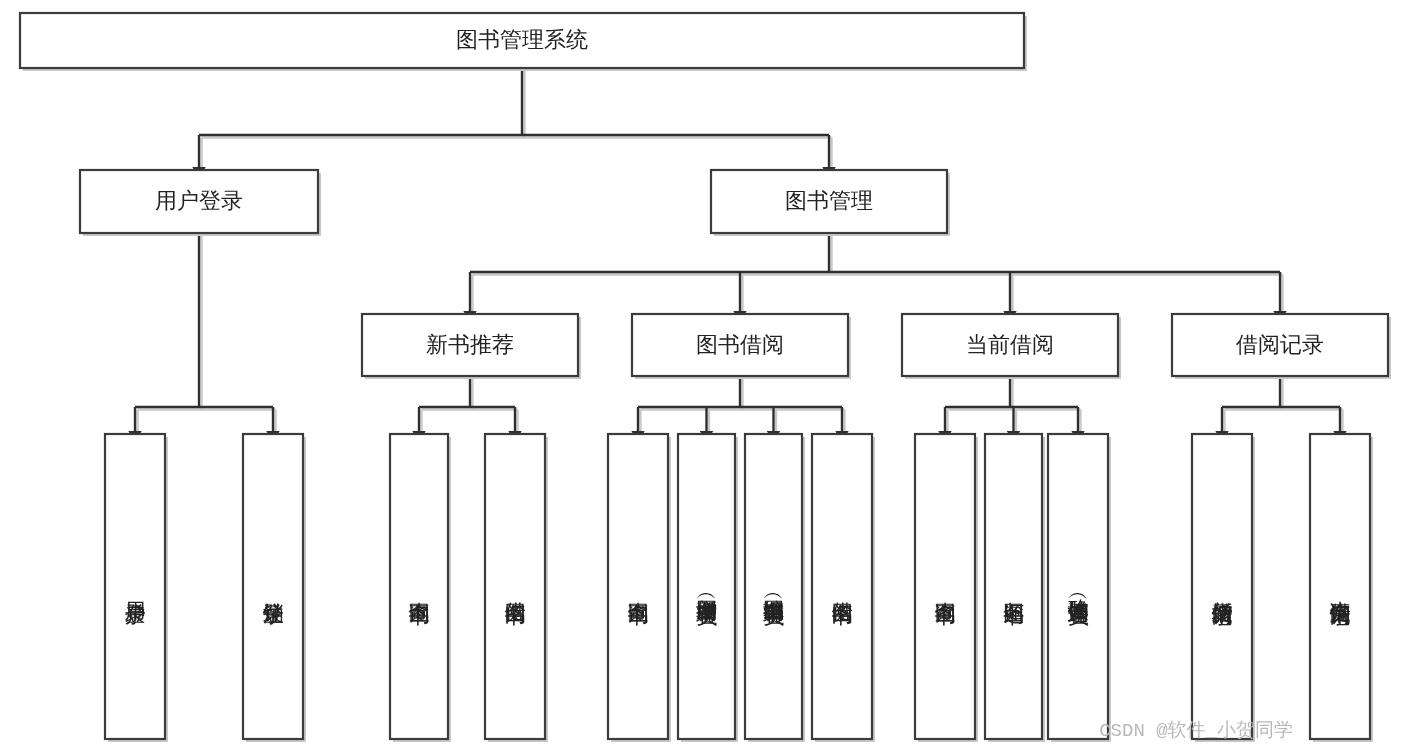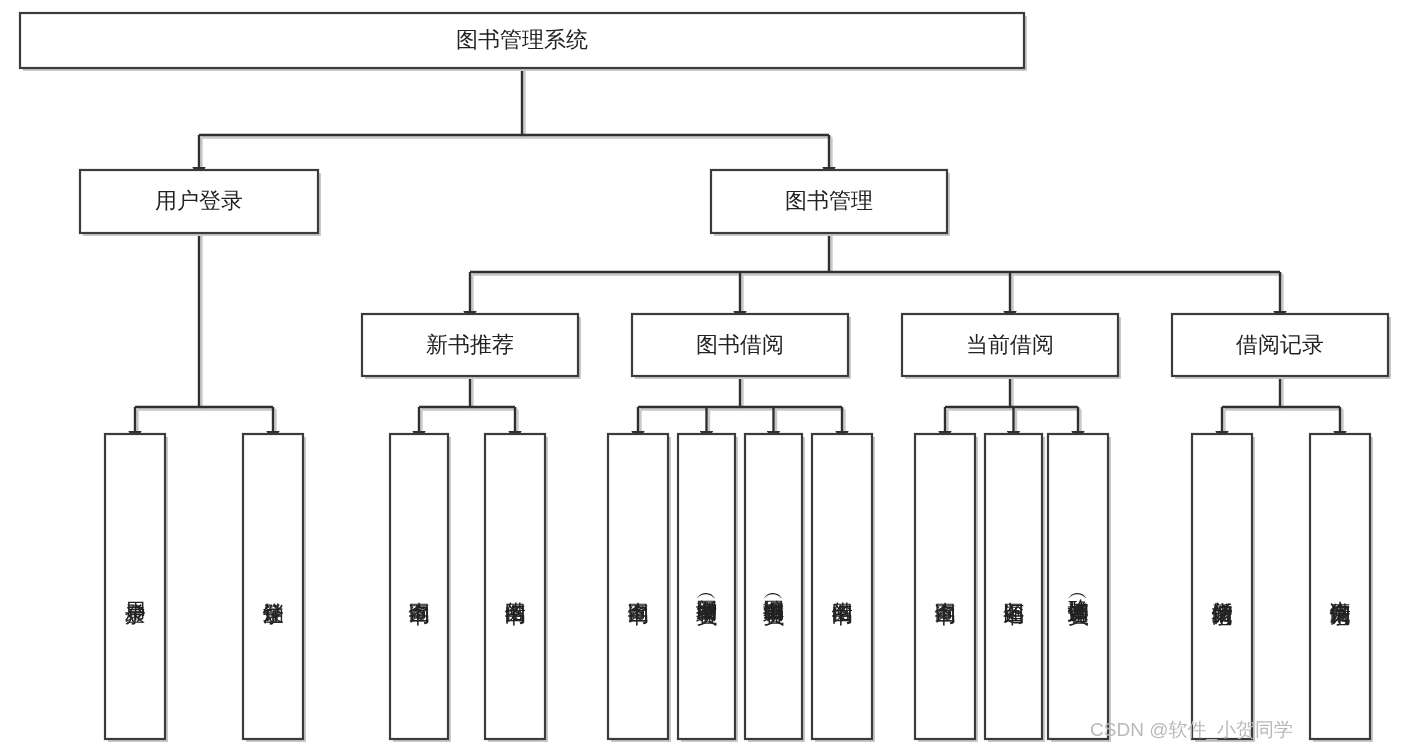--- a/index.html
+++ b/index.html
@@ -66,21 +66,21 @@
     display: flex;
     align-items: center;
     justify-content: center;
     white-space: nowrap;
     pointer-events: none;
   }
   .watermark {
     position: absolute;
     right: 12px;
     bottom: 4px;
-    font-family: Liberation Sans, sans-serif;
+    font-family: Liberation Mono, monospace;
     font-size: 19px;
     color: #b9b9b9;
     white-space: nowrap;
   }
 </style>
 </head>
 <body>
 
 <div id="diagram-root">
 

